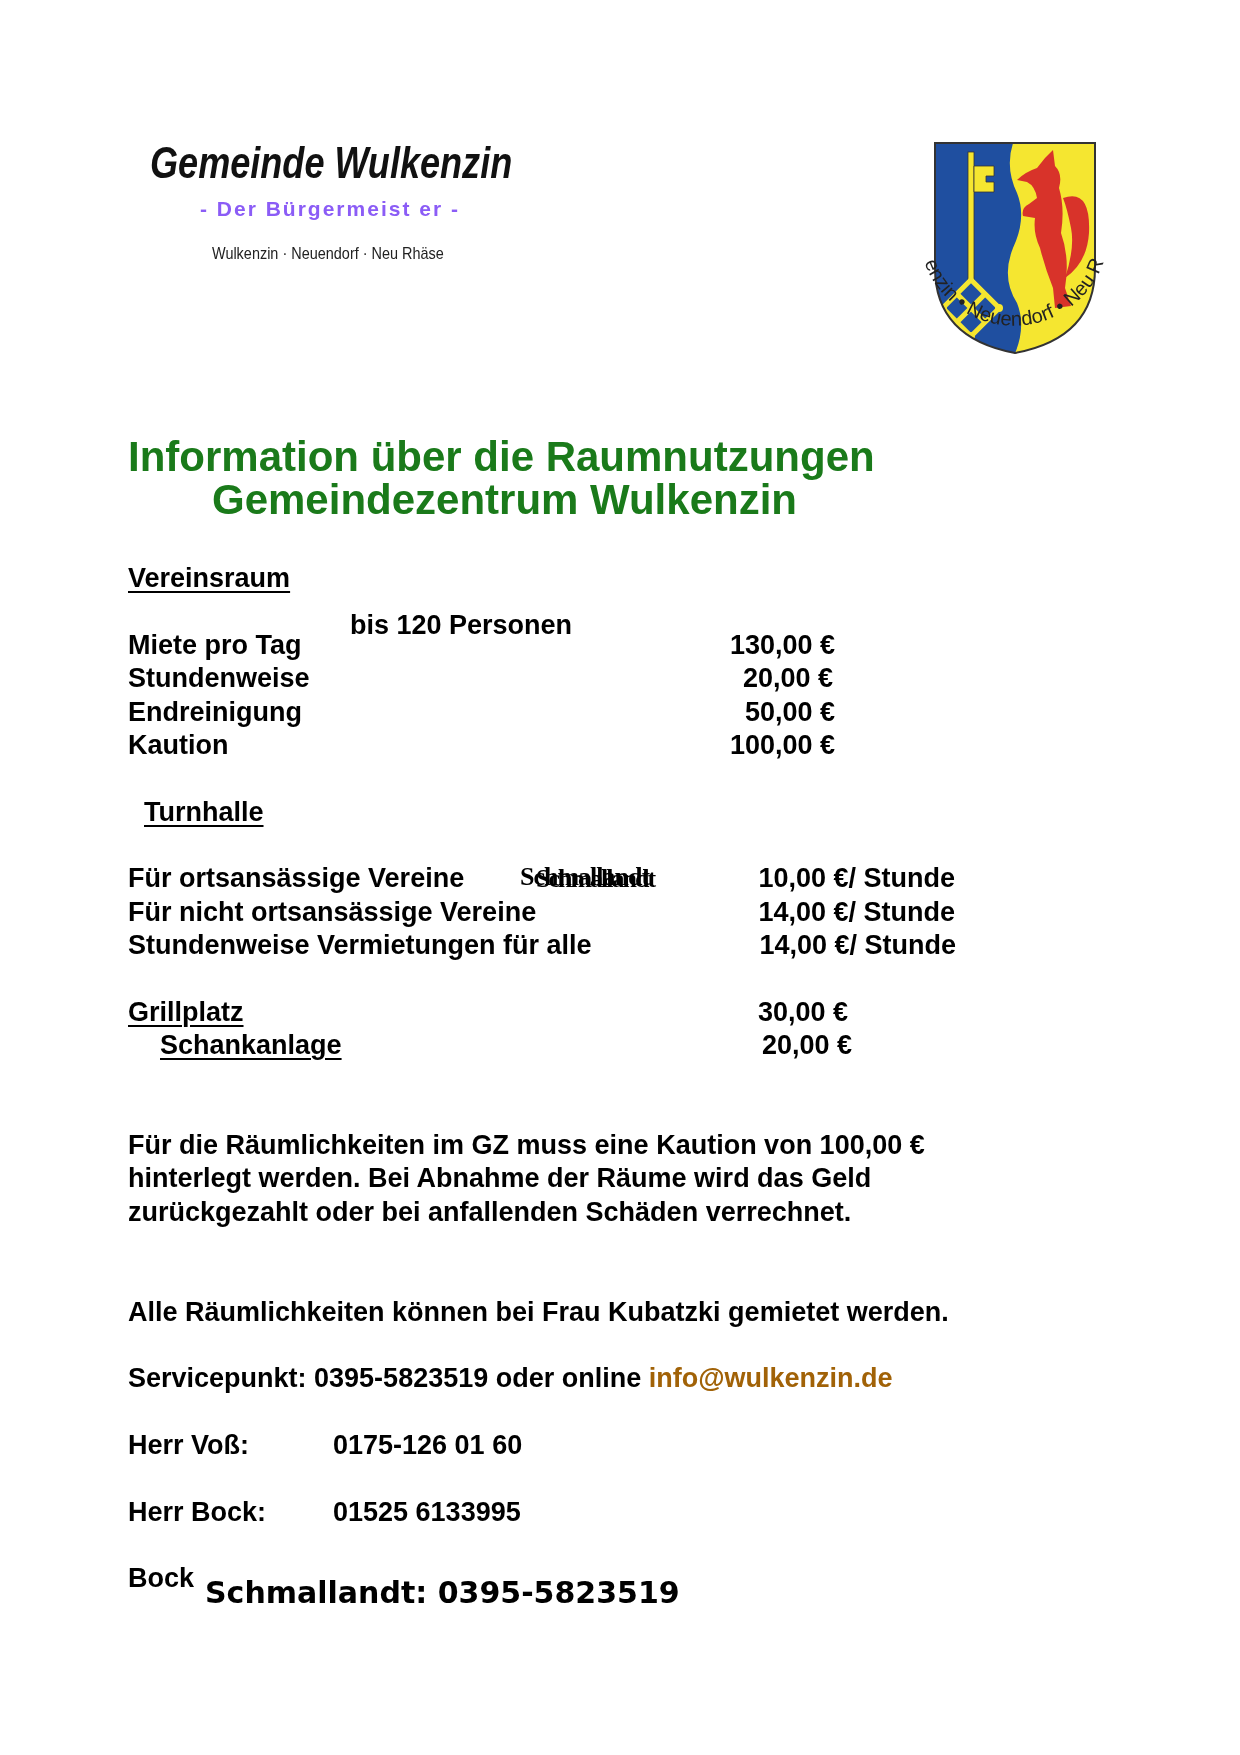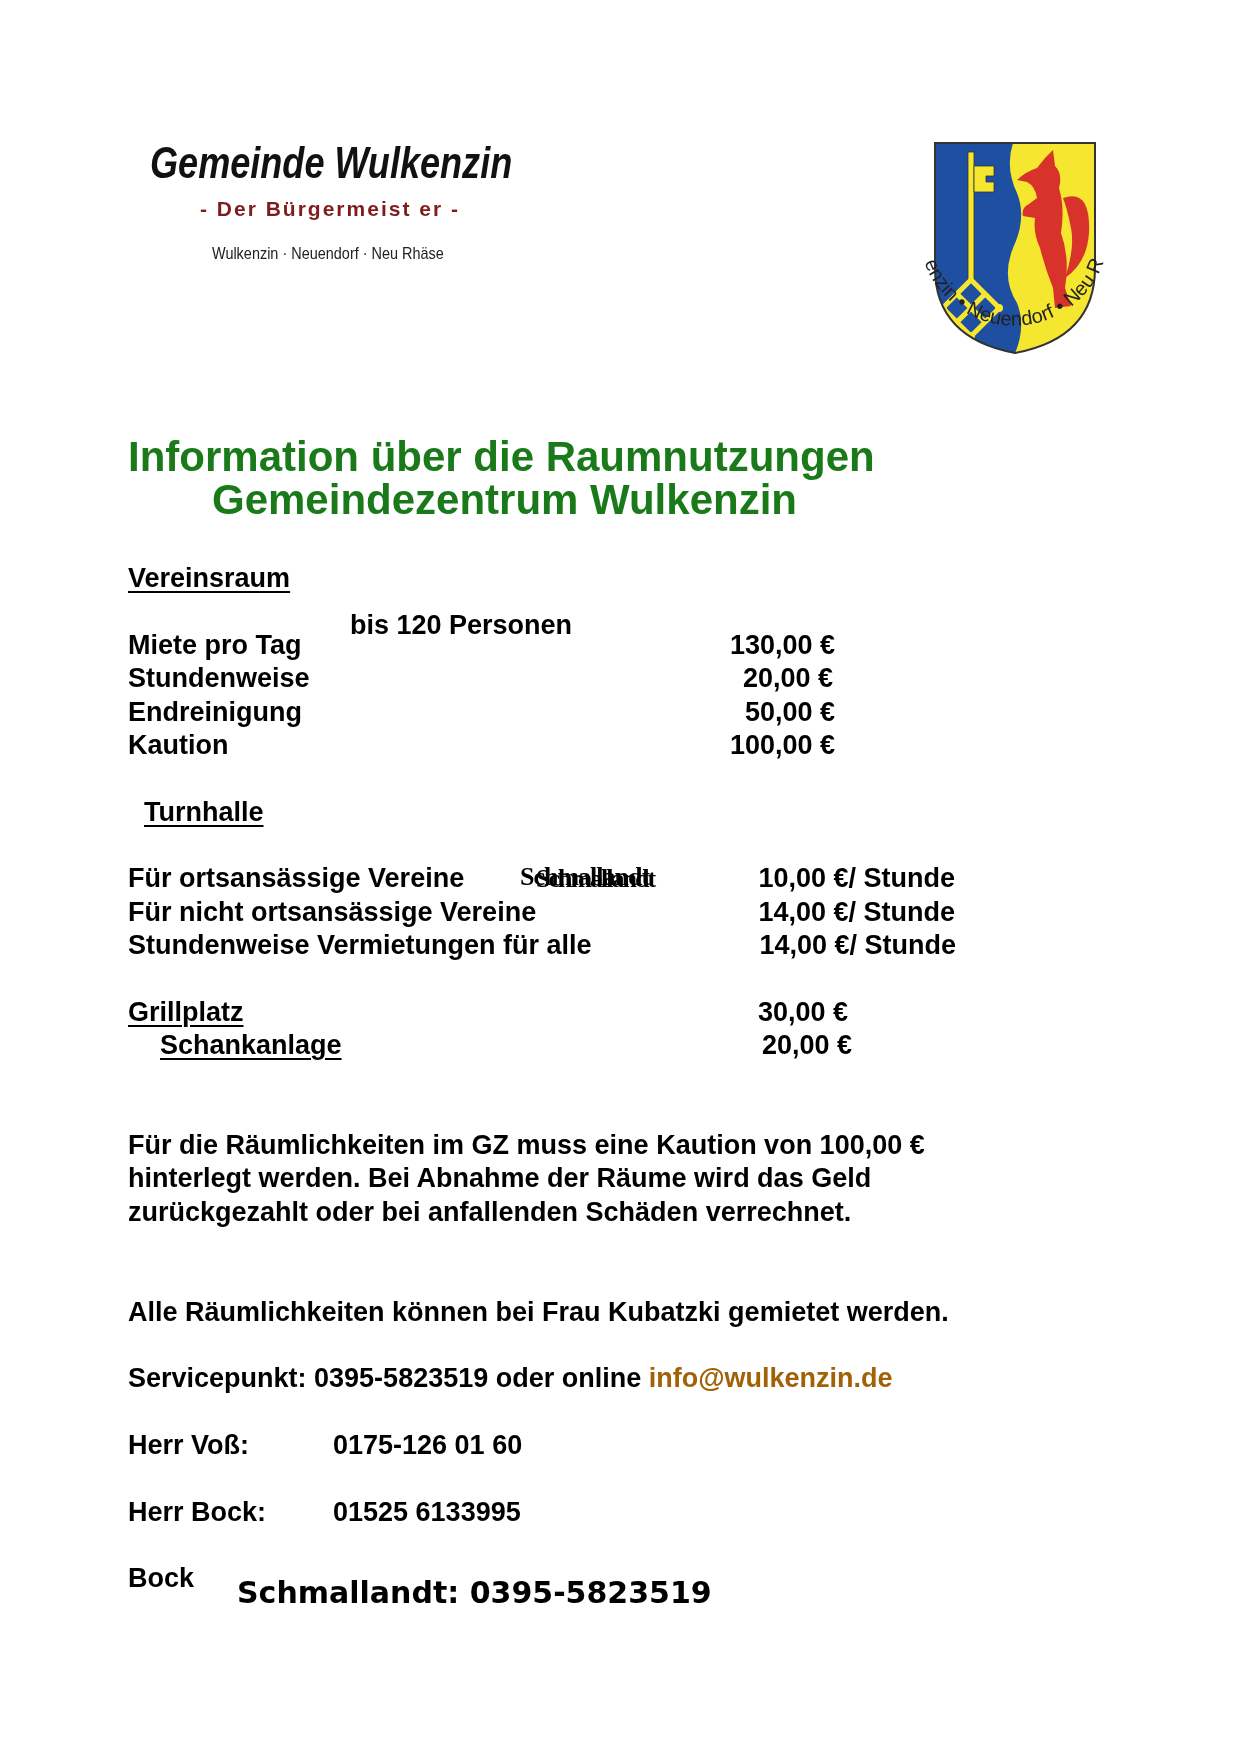--- a/index.html
+++ b/index.html
@@ -1,34 +1,34 @@
 <!DOCTYPE html>
 <html><head>
 <meta charset="utf-8">
 <style>
   html, body { margin: 0; padding: 0; background: #ffffff; }
   body { width: 1240px; height: 1755px; position: relative; overflow: hidden;
          font-family: "Liberation Sans", sans-serif; color: #000; }
   .abs { position: absolute; white-space: nowrap; }
   .letterhead-title { left: 150px; top: 138px; font-size: 44px; font-weight: bold; font-style: italic;
          transform: scaleX(0.82); transform-origin: left top; letter-spacing: 0px; color: #111; }
-  .letterhead-sub { left: 200px; top: 197px; font-size: 21px; font-weight: bold; letter-spacing: 2px; color: #7f1d1d; }
+  .letterhead-sub { left: 200px; top: 197px; font-size: 21px; font-weight: bold; letter-spacing: 2px; color: #8b5cf6; }
   .letterhead-villages { left: 212px; top: 244px; font-size: 17px; color: #222;
          transform: scaleX(0.85); transform-origin: left top; }
   .crest { left: 895px; top: 138px; width: 240px; height: 250px; }
   .doc-title { font-size: 42px; font-weight: bold; color: #1a7a1a; }
   .t1 { left: 128px; top: 433px; }
   .t2 { left: 212px; top: 476px; }
   .body { font-size: 27px; font-weight: bold; }
   .u { text-decoration: underline; text-underline-offset: 4px; text-decoration-thickness: 2px; }
   .price { text-align: right; }
   .artifact { left: 520px; top: 862px; font-family: "Liberation Serif", serif; font-size: 26px; font-weight: bold; letter-spacing: -1px; }
   .artifact2 { left: 536px; top: 864px; font-family: "Liberation Serif", serif; font-size: 26px; font-weight: bold; letter-spacing: -2px; }
   .link { color: #a16207; }
-  .frau-name { left: 205px; top: 1575px; font-size: 30px; font-weight: bold; font-family: "DejaVu Sans", sans-serif; margin-left: 32px; }
+  .frau-name { left: 205px; top: 1575px; font-size: 30px; font-weight: bold; font-family: "DejaVu Sans", sans-serif; }
 </style>
 </head>
 <body>
 
 <div class="abs letterhead-title">Gemeinde Wulkenzin</div>
 <div class="abs letterhead-sub">-  Der Bürgermeist er -</div>
 <div class="abs letterhead-villages">Wulkenzin · Neuendorf · Neu Rhäse</div>
 
 <div class="abs crest">
   <svg width="240" height="250" viewBox="0 0 240 250">

